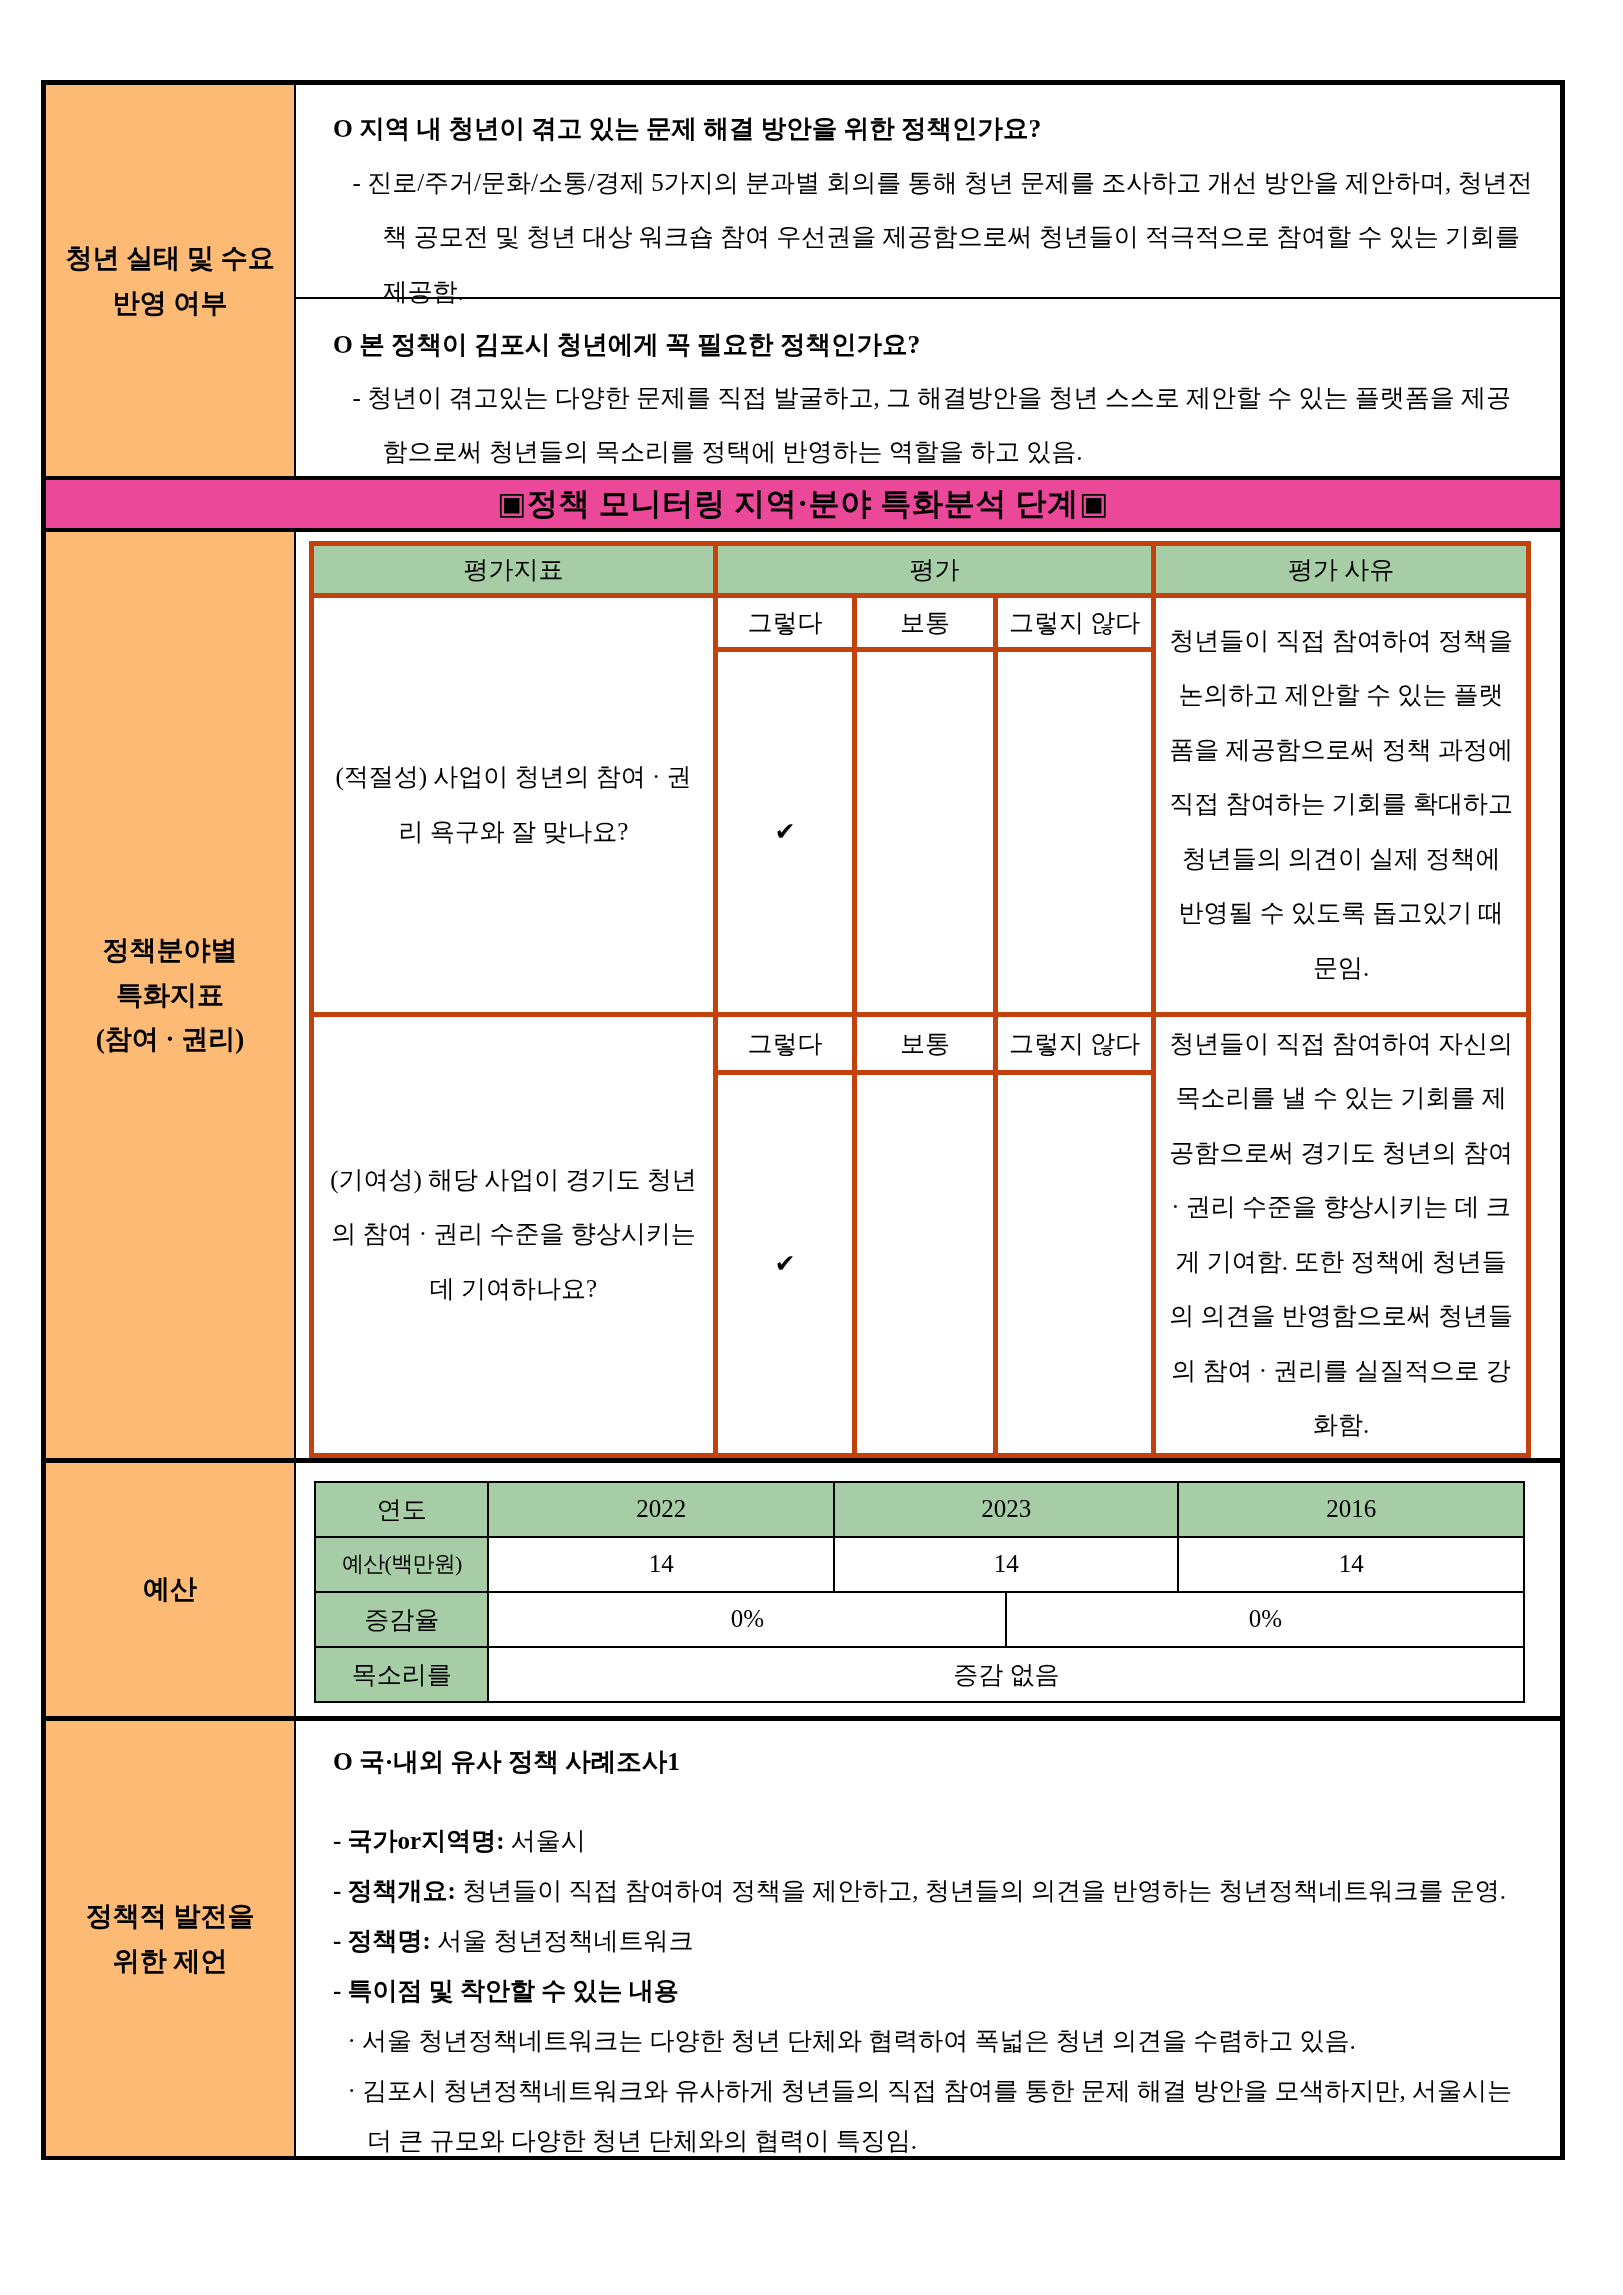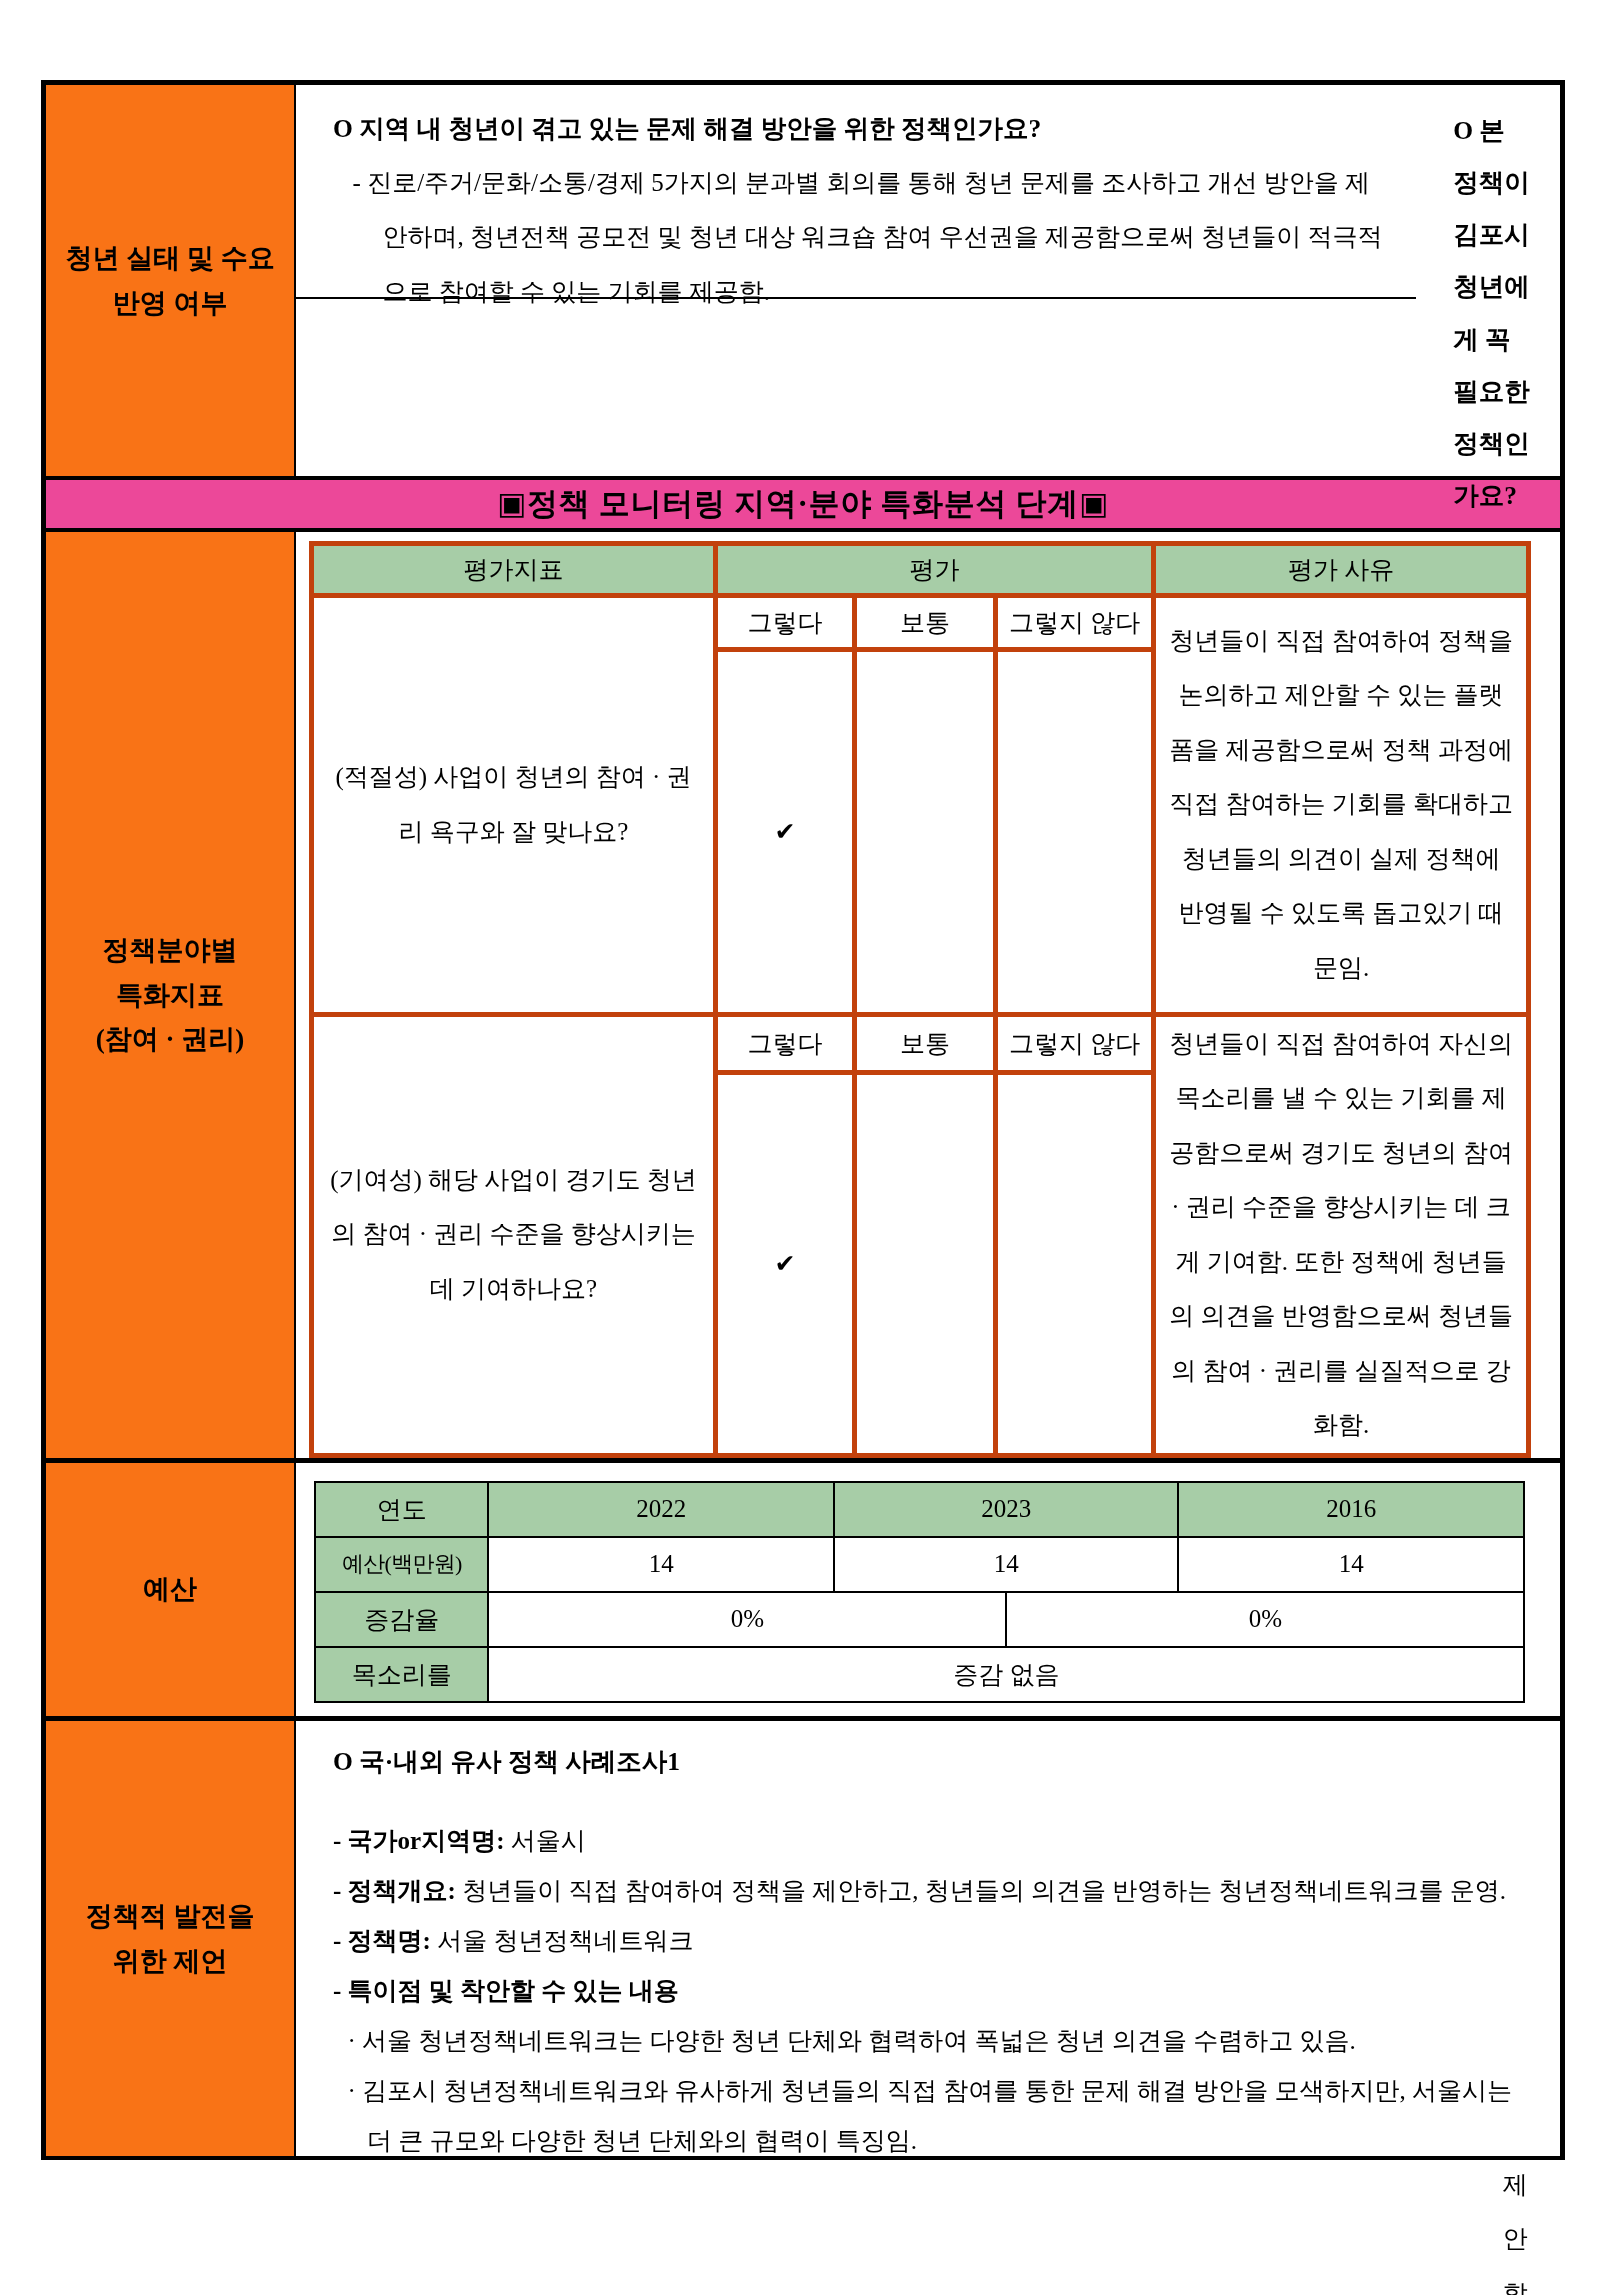--- a/index.html
+++ b/index.html
@@ -1,27 +1,27 @@
 <!DOCTYPE html>
 <html style="font-size:10.5px"><head>
 <meta charset="utf-8">
 <style>
   html,body{margin:0;padding:0;background:#ffffff;}
   body{width:1623px;height:2295px;position:relative;
        font-family:"Liberation Serif","DejaVu Serif",serif;color:#000;}
   .tbl{position:absolute;left:41px;top:80px;width:1524px;height:2080px;
        border:5.2px solid #000;box-sizing:border-box;background:#fff;}
   .row{display:flex;width:100%;box-sizing:border-box;}
-  .ycell{width:250px;min-width:250px;background:#f97316;border-right:2.6px solid #000;
+  .ycell{width:250px;min-width:250px;background:#fdba74;border-right:2.6px solid #000;
          box-sizing:border-box;display:flex;align-items:center;justify-content:center;
          text-align:center;font-size:27px;font-weight:bold;line-height:1.65;}
   .content{flex:1;background:#fff;min-width:0;}
   
   .r1{height:391px;}
-  .r1 .content{display:flex;flex-direction:row;}
+  .r1 .content{display:flex;flex-direction:column;}
   .secA{height:214px;box-sizing:border-box;border-bottom:2.6px solid #000;padding:18.3px 26px 0 37px;}
   .secB{flex:1;padding:19.6px 26px 0 37px;box-sizing:border-box;}
   .ohead{font-weight:bold;font-size:25.5px;line-height:2.05;}
   .oitem{margin-left:19.6px;padding-left:30px;text-indent:-30px;font-size:25px;line-height:2.18;}
   
   .band{height:56px;background:#ec4899;border-top:4.6px solid #000;border-bottom:4.6px solid #000;
         box-sizing:border-box;display:flex;align-items:center;justify-content:center;
         font-weight:bold;font-size:31px;letter-spacing:0.7px;}
   
   .r3{height:926px;}

